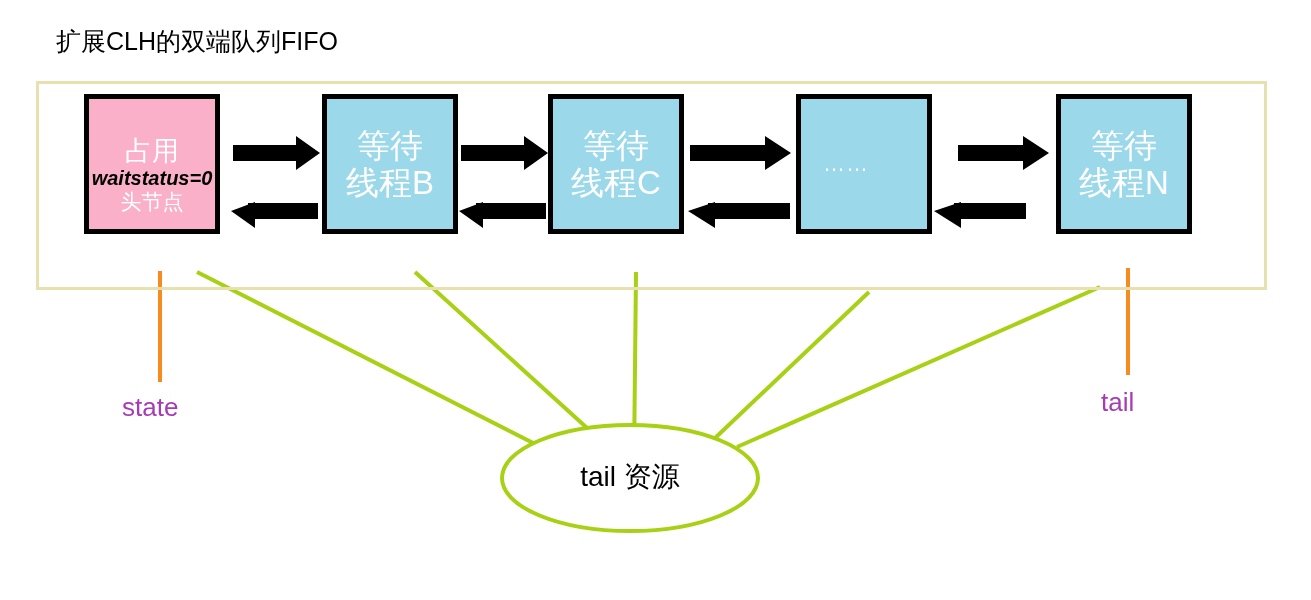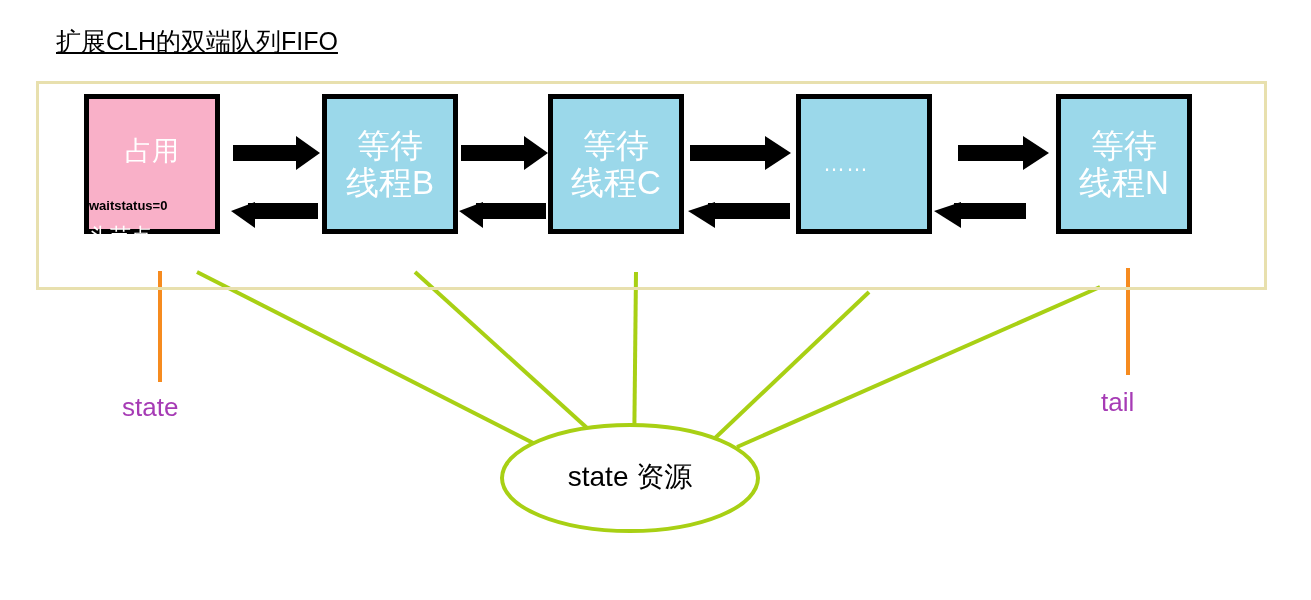--- a/index.html
+++ b/index.html
@@ -32,21 +32,20 @@
   
   .diagram-title {
     position: absolute;
     left: 56px;
     top: 25px;
     font-size: 25px;
     line-height: 32px;
     color: #000000;
     white-space: nowrap;
     font-family: "Liberation Sans", "DejaVu Sans", sans-serif;
-    text-decoration: underline;
   }
 
   
   .queue-container {
     position: absolute;
     left: 36px;
     top: 81px;
     width: 1231px;
     height: 209px;
     border: 3px solid #e8e0ae;
@@ -57,20 +56,21 @@
   
   .node {
     position: absolute;
     top: 94px;
     width: 136px;
     height: 140px;
     border: 5px solid #000000;
     box-sizing: border-box;
     display: flex;
     flex-direction: column;
+    align-items: center;
     justify-content: center;
   }
   .node-head {
     left: 84px;
     background: #f9b0c8;
     justify-content: flex-start;
     padding-top: 36px;
   }
   .node-wait {
     background: #9bd8ea;
@@ -87,32 +87,32 @@
     text-align: center;
     white-space: nowrap;
     font-family: "Liberation Sans", "DejaVu Sans", sans-serif;
   }
   .node-head .node-line-main {
     font-size: 27px;
     line-height: 33px;
   }
   .node-waitstatus {
     color: #000000;
-    font-size: 13px;
+    font-size: 20px;
     font-weight: bold;
     line-height: 20px;
-    margin-top: 28px;
-    white-space: nowrap;
-    font-family: "Liberation Sans", "DejaVu Sans", sans-serif;
+    margin-top: 0;
+    white-space: nowrap;
+    font-family: "Liberation Sans", "DejaVu Sans", sans-serif;
+    font-style: italic;
   }
   .node-subtitle {
     color: #ffffff;
     font-size: 21px;
     line-height: 27px;
-    margin-top: 6px;
     white-space: nowrap;
     font-family: "Liberation Sans", "DejaVu Sans", sans-serif;
   }
   .node-dots-text {
     color: #ffffff;
     font-size: 22px;
     line-height: 26px;
     position: absolute;
     left: 22px;
     top: 50%;
@@ -243,15 +243,15 @@
   </div>
 
   <div class="node node-wait node-n">
     <div class="node-line">等待</div>
     <div class="node-line">线程N</div>
   </div>
 
   <div class="endpoint-label label-head">state</div>
   <div class="endpoint-label label-tail">tail</div>
 
-  <div class="state-label">state 资源</div>
+  <div class="state-label">tail 资源</div>
 
 </div>
 
 </body></html>

